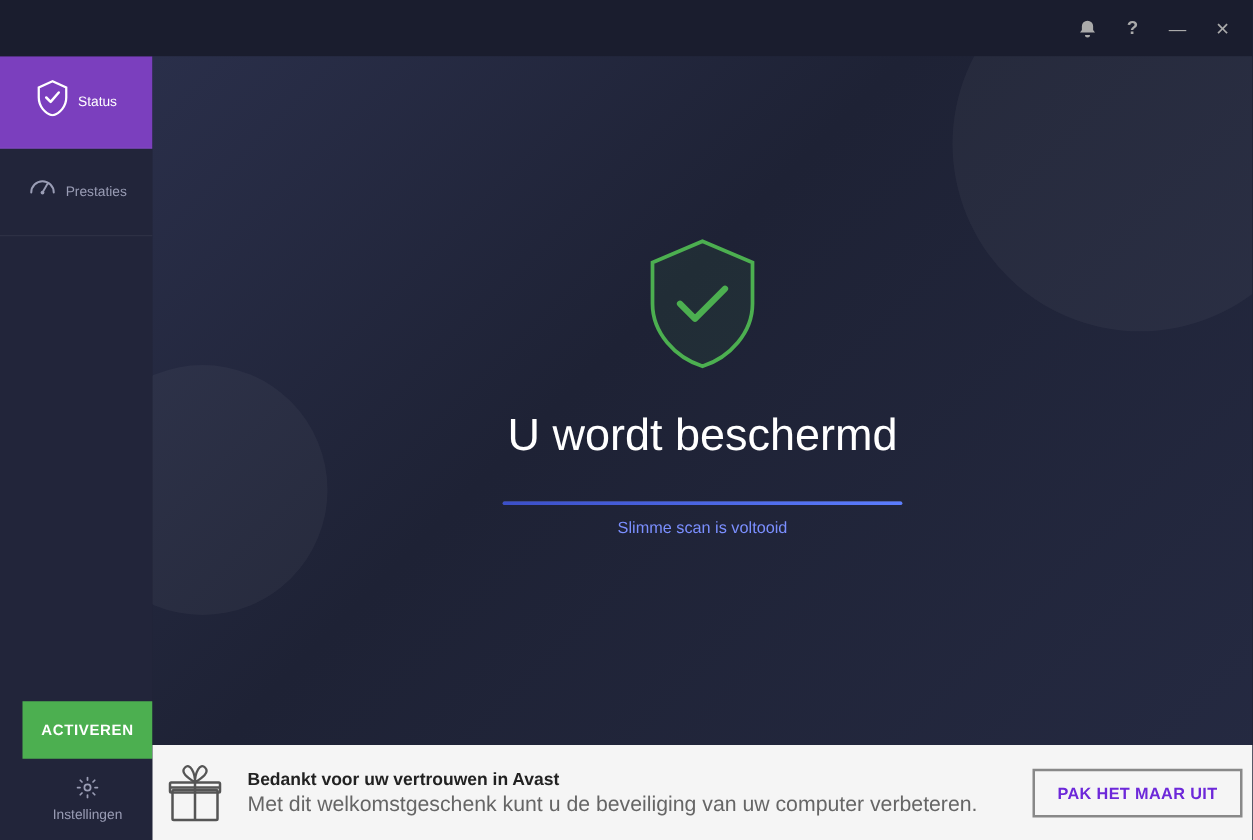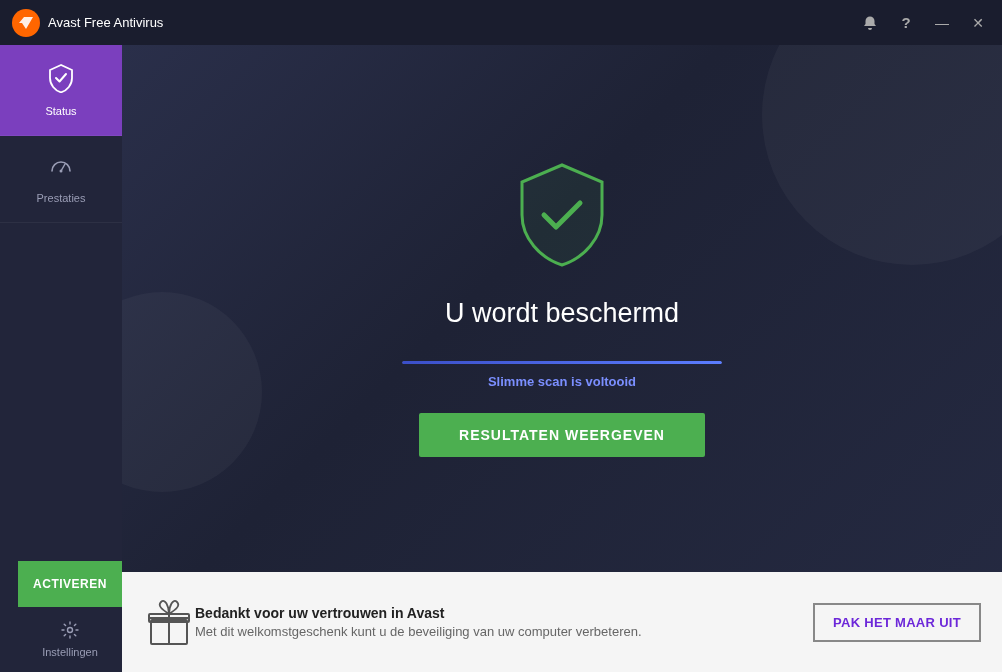--- a/index.html
+++ b/index.html
@@ -60,21 +60,21 @@
     
     .sidebar {
       width: 122px;
       background: #22253a;
       display: flex;
       flex-direction: column;
       height: 100%;
     }
     .sidebar-item {
       display: flex;
-      flex-direction: column;
+      flex-direction: row;
       align-items: center;
       justify-content: center;
       padding: 18px 16px;
       cursor: pointer;
       color: #9a9db5;
       font-size: 12px;
       gap: 6px;
       border-bottom: 1px solid rgba(255,255,255,0.05);
     }
     .sidebar-item.active {
@@ -131,21 +131,21 @@
 
     
     .shield-container {
       margin-bottom: 24px;
     }
     .shield-svg { width: 100px; height: 110px; }
 
     
     .status-title {
       color: #ffffff;
-      font-size: 27px;
+      font-size: 36px;
       font-weight: 300;
       margin-bottom: 32px;
       text-align: center;
     }
 
     
     .progress-bar-container {
       width: 320px;
       height: 3px;
       background: rgba(255,255,255,0.15);
@@ -157,65 +157,65 @@
       height: 100%;
       width: 100%;
       background: linear-gradient(90deg, #3b4fc8, #5b7dff);
       border-radius: 2px;
     }
     .scan-status-text {
       color: #c0c5d8;
       font-size: 13px;
       margin-bottom: 24px;
       text-align: left;
-      font-weight: bold;
     }
     .scan-status-text span { color: #7b8fff; }
 
     
     .results-btn {
       background: #4caf50;
       color: #ffffff;
       border: none;
       padding: 14px 40px;
       font-size: 14px;
       font-weight: 700;
       letter-spacing: 1px;
       cursor: pointer;
       border-radius: 2px;
       text-transform: uppercase;
     }
 
     
     .bottom-banner {
       background: #f5f5f5;
-      height: 100px;
-      display: flex;
-      align-items: center;
-      padding: 0 21px;
+      height: 76px;
+      display: flex;
+      align-items: center;
+      padding: 0 8px;
+      gap: 16px;
     }
     .gift-icon-container {
       width: 52px;
       height: 52px;
       flex-shrink: 0;
       display: flex;
       align-items: center;
       justify-content: center;
     }
     .banner-text {
       flex: 1;
     }
     .banner-title {
       font-size: 14px;
       font-weight: 700;
       color: #222;
       margin-bottom: 3px;
     }
     .banner-subtitle {
-      font-size: 13px;
+      font-size: 17px;
       color: #666;
     }
     .banner-cta-btn {
       border: 2px solid #888;
       background: transparent;
       color: #6d28d9;
       padding: 10px 18px;
       font-size: 13px;
       font-weight: 600;
       cursor: pointer;
@@ -237,27 +237,20 @@
       opacity: 0.04;
       background: #fff;
     }
     .main-content { position: relative; z-index: 1; }
     .bottom-banner { position: relative; z-index: 1; }
   </style>
 </head>
 <body>
 
 <div class="title-bar">
-  <div class="title-bar-logo">
-    <svg class="avast-logo-icon" viewBox="0 0 28 28" fill="none" xmlns="http://www.w3.org/2000/svg">
-      <circle cx="14" cy="14" r="14" fill="#FF6600"></circle>
-      <path d="M7 14 L12 8 L21 8 L14 20 L10 14 Z" fill="white" opacity="0.9"></path>
-    </svg>
-    <span class="title-bar-title">Avast Free Antivirus</span>
-  </div>
   <div class="title-bar-controls">
     <div class="title-bar-btn">
       <svg width="16" height="16" viewBox="0 0 16 16" fill="none" xmlns="http://www.w3.org/2000/svg">
         <path d="M8 1.5a4.5 4.5 0 00-4.5 4.5v3L2 11h12l-1.5-2V6A4.5 4.5 0 008 1.5zM8 15a2 2 0 002-2H6a2 2 0 002 2z" fill="#aaa"></path>
       </svg>
     </div>
     <div class="title-bar-btn">
       <span style="color:#aaa;font-size:15px;font-weight:600;">?</span>
     </div>
     <div class="title-bar-btn">
@@ -329,21 +322,20 @@
       <h1 class="status-title">U wordt beschermd</h1>
 
       <div class="progress-bar-container">
         <div class="progress-bar-fill"></div>
       </div>
 
       <p class="scan-status-text">
         <span>Slimme scan is voltooid</span>
       </p>
 
-      <button class="results-btn">RESULTATEN WEERGEVEN</button>
 
     </div>
 
     <div class="bottom-banner">
       <div class="gift-icon-container">
         <svg width="52" height="52" viewBox="0 0 52 52" fill="none" xmlns="http://www.w3.org/2000/svg">
 
           <rect x="8" y="24" width="36" height="24" rx="1" stroke="#555" stroke-width="2" fill="none"></rect>
 
           <rect x="6" y="18" width="40" height="8" rx="1" stroke="#555" stroke-width="2" fill="none"></rect>

